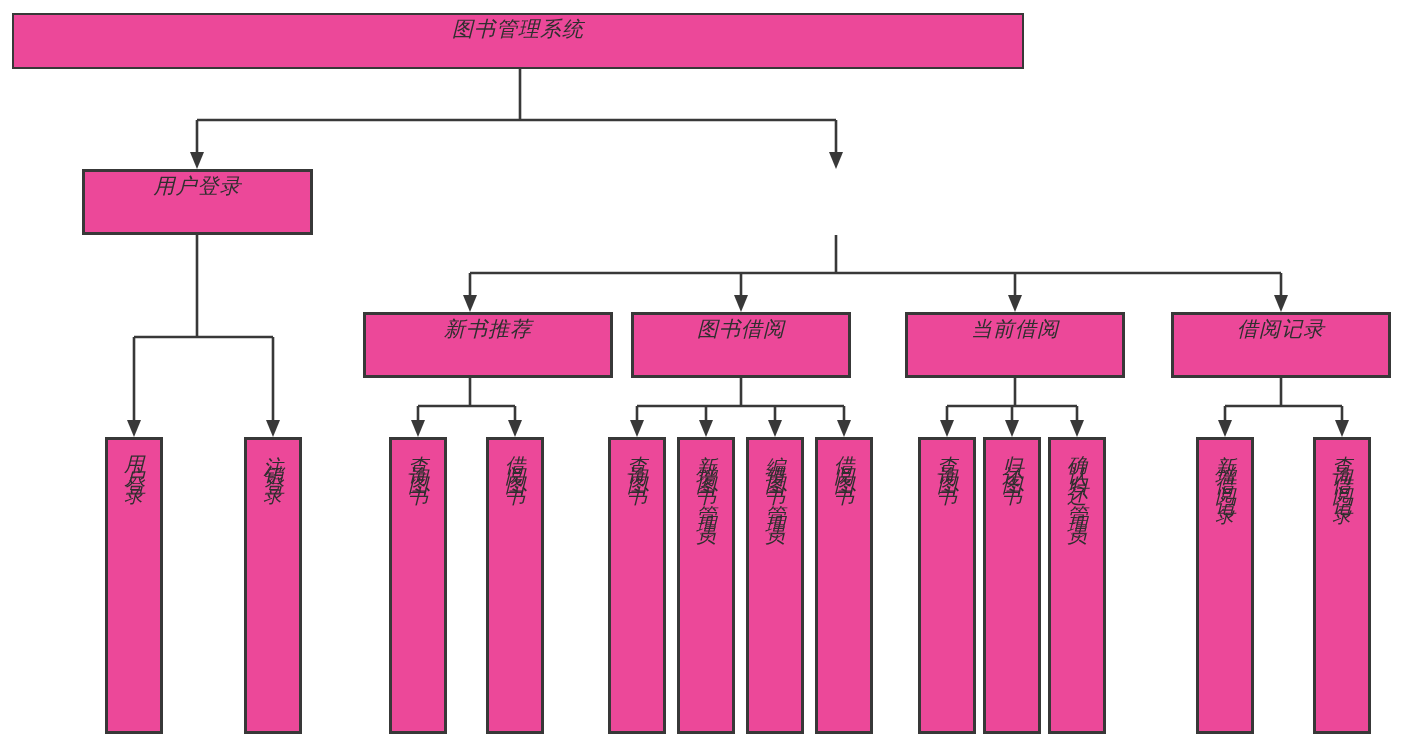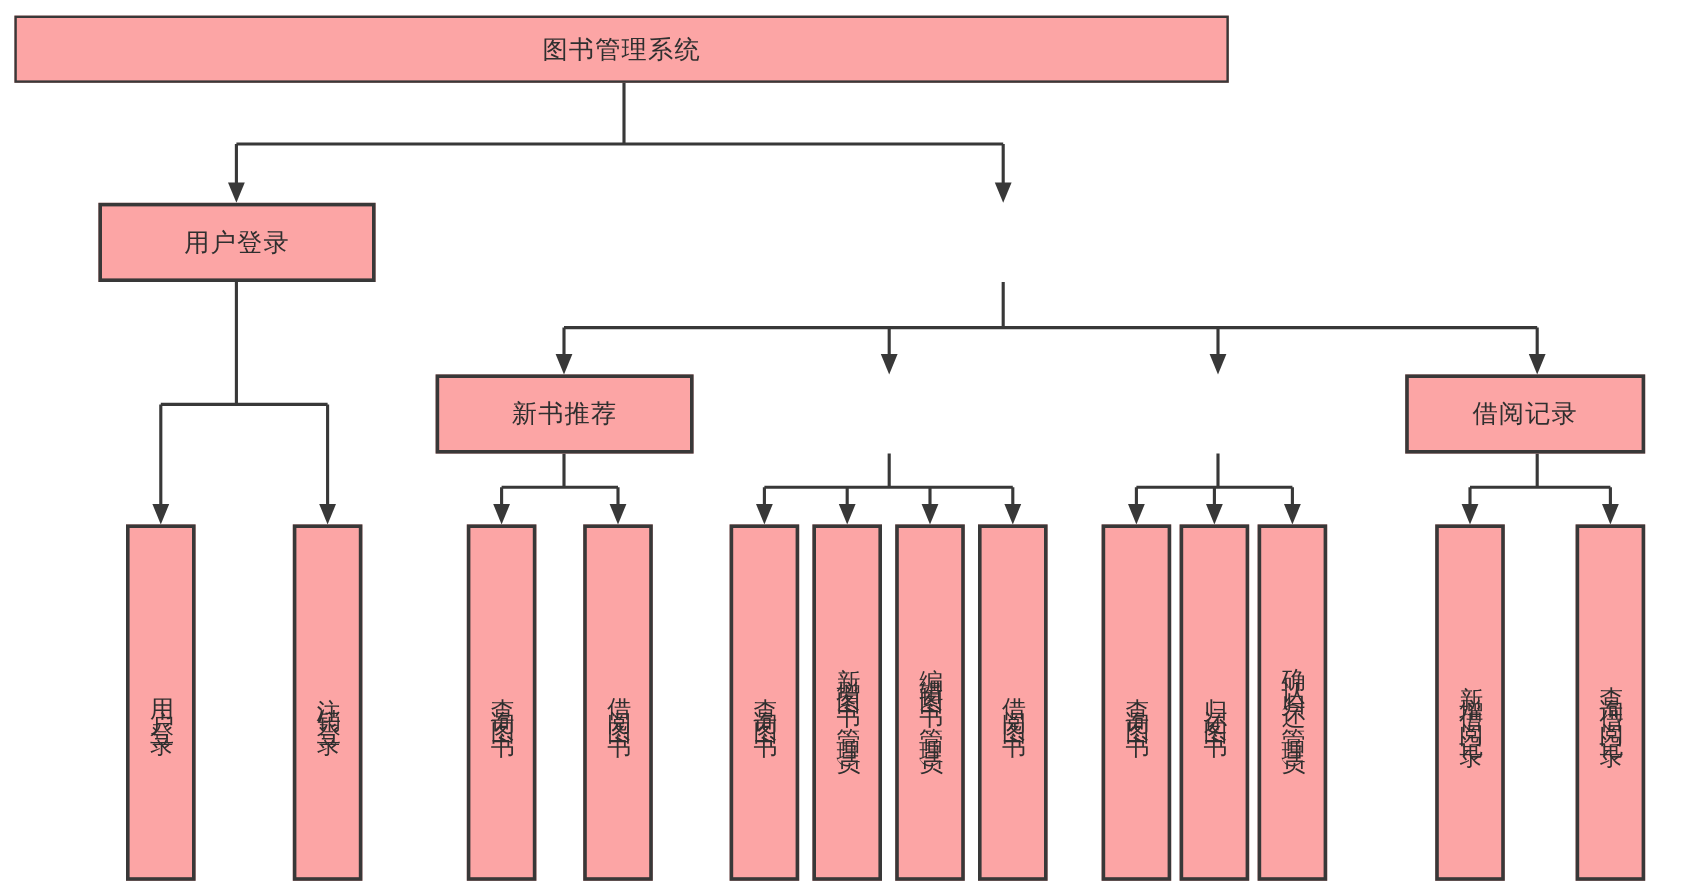--- a/index.html
+++ b/index.html
@@ -9,23 +9,24 @@
     background:var(--background,#ffffff);
     font-family:"Liberation Sans","DejaVu Sans",sans-serif;
     overflow:hidden;
   }
   .connectors{position:absolute;left:0;top:0;width:1405px;height:747px;}
   .connectors path{fill:none;stroke:var(--line,#383838);stroke-width:2.6;}
   .connectors polygon{fill:var(--line,#383838);}
   .node{
     position:absolute;box-sizing:border-box;
     border:3px solid var(--line,#383838);
-    background:#fca5a5;
-    display:flex;align-items:center;justify-content:center;
+    background:#ec4899;
+    display:flex;align-items:flex-start;justify-content:center;
     color:var(--text,#2f2f2f);
+    font-style:italic;
   }
   .node.root{border-width:2px;}
   .node.h{font-size:21px;letter-spacing:1px;}
   .node.v{font-size:20px;}
   .node.v .lbl{
     writing-mode:vertical-rl;
     text-orientation:mixed;
     letter-spacing:10px;
     line-height:1.05;
     white-space:nowrap;
@@ -72,24 +73,30 @@
   </svg>
 
   <div class="node root h" style="left:12px;top:13px;width:1012px;height:56px">
     <span class="lbl">图书管理系统</span>
   </div>
 
   <div class="node h" style="left:82px;top:169px;width:231px;height:66px">
     <span class="lbl">用户登录</span>
   </div>
 
-  <div class="node h" style="left:363px;top:312px;width:215px;height:66px">
+  <div class="node h" style="left:363px;top:312px;width:250px;height:66px">
     <span class="lbl">新书推荐</span>
   </div>
-  <div class="node h" style="left:1171px;top:312px;width:200px;height:66px">
+  <div class="node h" style="left:631px;top:312px;width:220px;height:66px">
+    <span class="lbl">图书借阅</span>
+  </div>
+  <div class="node h" style="left:905px;top:312px;width:220px;height:66px">
+    <span class="lbl">当前借阅</span>
+  </div>
+  <div class="node h" style="left:1171px;top:312px;width:220px;height:66px">
     <span class="lbl">借阅记录</span>
   </div>
 
   <div class="node v" style="left:105px;top:437px;width:58px;height:297px">
     <span class="lbl">用户登录</span>
   </div>
   <div class="node v" style="left:244px;top:437px;width:58px;height:297px">
     <span class="lbl">注销登录</span>
   </div>
 

